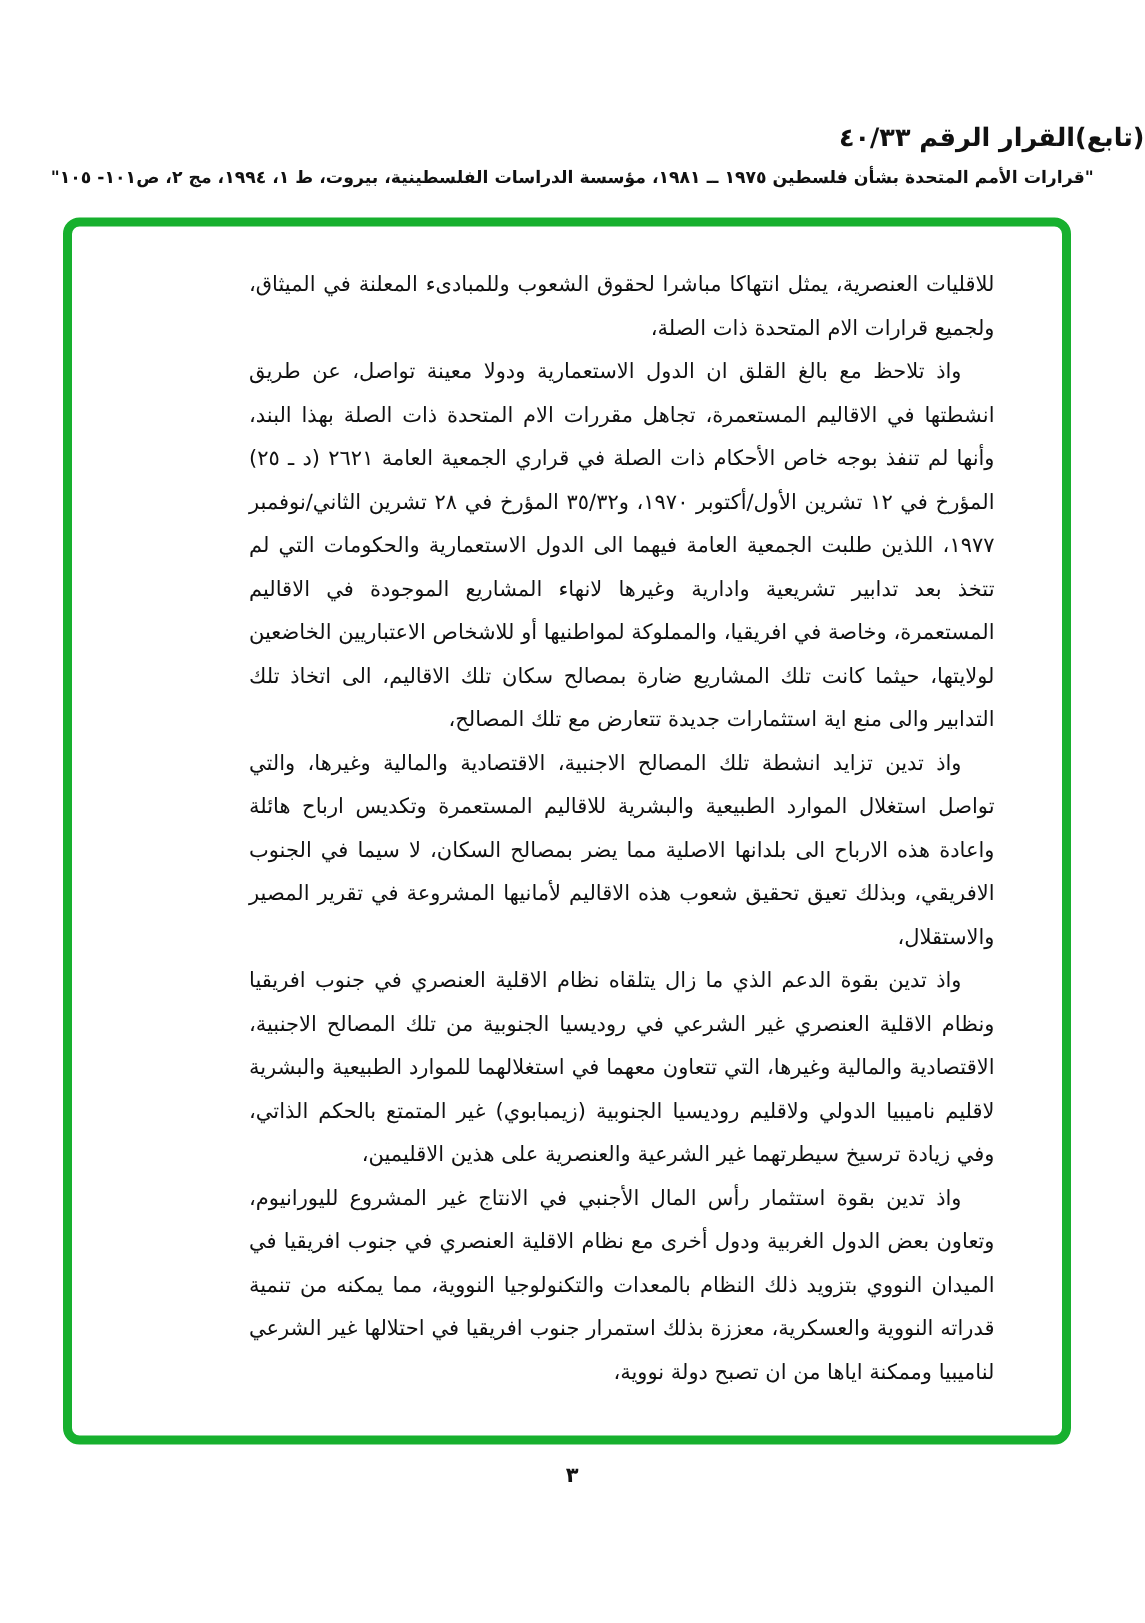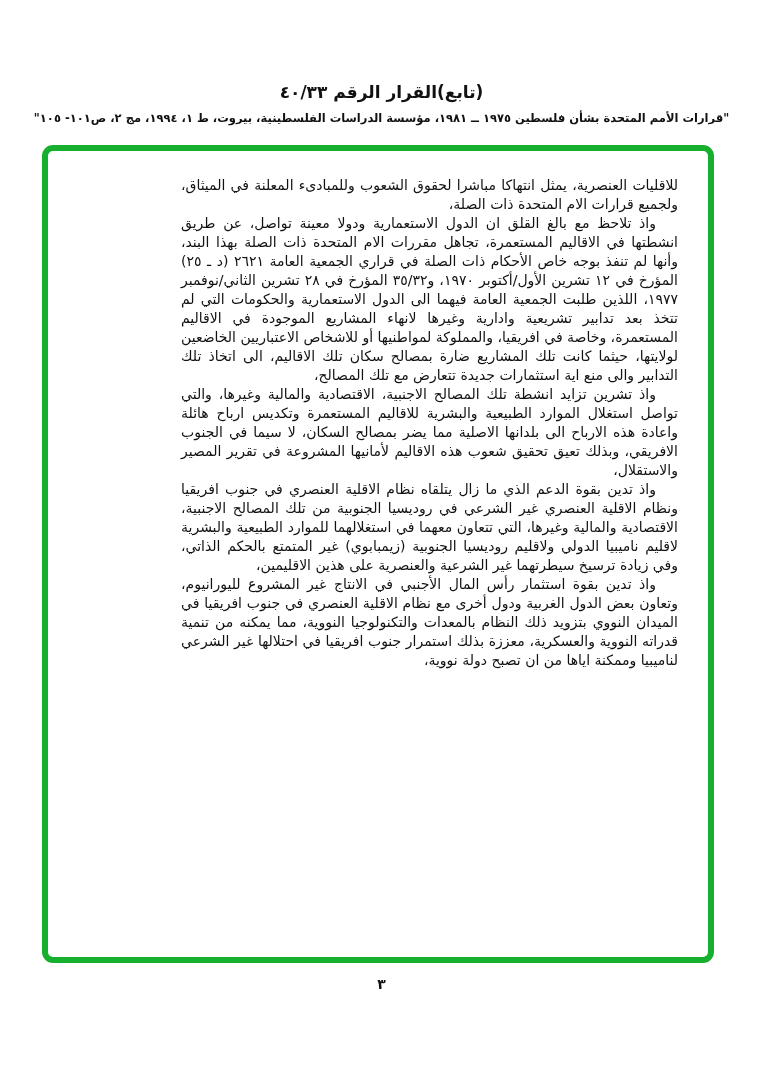--- a/index.html
+++ b/index.html
@@ -13,21 +13,21 @@
     position: relative;
     font-family: "DejaVu Sans", sans-serif;
     color: #111111;
     overflow: hidden;
   }
   .page-title {
     position: absolute;
     top: 82px;
     left: 0;
     width: 100%;
-    text-align: center;
+    text-align: right;
     direction: rtl;
     font-weight: bold;
     font-size: 17px;
     letter-spacing: 0;
   }
   .source-citation {
     position: absolute;
     top: 111px;
     left: 0;
     width: 100%;
@@ -43,27 +43,27 @@
     width: 672px;
     height: 818px;
     box-sizing: border-box;
     border: 6px solid #17b02e;
     border-radius: 11px;
     background: #ffffff;
   }
   .doc-text {
     position: absolute;
     top: 176px;
-    right: 85px;
+    right: 100px;
     width: 497px;
     direction: rtl;
     unicode-bidi: embed;
     text-align: justify;
     font-size: 14px;
-    line-height: 19px;
+    line-height: 29px;
   }
   .doc-text p {
     margin: 0;
     padding: 0;
   }
   .doc-text p.indent {
     text-indent: 22px;
   }
   .lead {
     font-weight: normal;
@@ -88,21 +88,21 @@
 <div class="content-frame"></div>
 
 <div class="doc-text">
   <p>
     <span class="lead"></span><span>للاقليات العنصرية، يمثل انتهاكا مباشرا لحقوق الشعوب وللمبادىء المعلنة في الميثاق، ولجميع قرارات الام المتحدة ذات الصلة،</span>
   </p>
   <p class="indent">
     <span class="lead">واذ تلاحظ مع بالغ القلق</span><span> ان الدول الاستعمارية ودولا معينة تواصل، عن طريق انشطتها في الاقاليم المستعمرة، تجاهل مقررات الام المتحدة ذات الصلة بهذا البند، وأنها لم تنفذ بوجه خاص الأحكام ذات الصلة في قراري الجمعية العامة ٢٦٢١ (د ـ ٢٥) المؤرخ في ١٢ تشرين الأول/أكتوبر ١٩٧٠، و٣٥/٣٢ المؤرخ في ٢٨ تشرين الثاني/نوفمبر ١٩٧٧، اللذين طلبت الجمعية العامة فيهما الى الدول الاستعمارية والحكومات التي لم تتخذ بعد تدابير تشريعية وادارية وغيرها لانهاء المشاريع الموجودة في الاقاليم المستعمرة، وخاصة في افريقيا، والمملوكة لمواطنيها أو للاشخاص الاعتباريين الخاضعين لولايتها، حيثما كانت تلك المشاريع ضارة بمصالح سكان تلك الاقاليم، الى اتخاذ تلك التدابير والى منع اية استثمارات جديدة تتعارض مع تلك المصالح،</span>
   </p>
   <p class="indent">
-    <span class="lead">واذ تشرين</span><span> تزايد انشطة تلك المصالح الاجنبية، الاقتصادية والمالية وغيرها، والتي تواصل استغلال الموارد الطبيعية والبشرية للاقاليم المستعمرة وتكديس ارباح هائلة واعادة هذه الارباح الى بلدانها الاصلية مما يضر بمصالح السكان، لا سيما في الجنوب الافريقي، وبذلك تعيق تحقيق شعوب هذه الاقاليم لأمانيها المشروعة في تقرير المصير والاستقلال،</span>
+    <span class="lead">واذ تدين</span><span> تزايد انشطة تلك المصالح الاجنبية، الاقتصادية والمالية وغيرها، والتي تواصل استغلال الموارد الطبيعية والبشرية للاقاليم المستعمرة وتكديس ارباح هائلة واعادة هذه الارباح الى بلدانها الاصلية مما يضر بمصالح السكان، لا سيما في الجنوب الافريقي، وبذلك تعيق تحقيق شعوب هذه الاقاليم لأمانيها المشروعة في تقرير المصير والاستقلال،</span>
   </p>
   <p class="indent">
     <span class="lead">واذ تدين بقوة</span><span> الدعم الذي ما زال يتلقاه نظام الاقلية العنصري في جنوب افريقيا ونظام الاقلية العنصري غير الشرعي في روديسيا الجنوبية من تلك المصالح الاجنبية، الاقتصادية والمالية وغيرها، التي تتعاون معهما في استغلالهما للموارد الطبيعية والبشرية لاقليم ناميبيا الدولي ولاقليم روديسيا الجنوبية (زيمبابوي) غير المتمتع بالحكم الذاتي، وفي زيادة ترسيخ سيطرتهما غير الشرعية والعنصرية على هذين الاقليمين،</span>
   </p>
   <p class="indent">
     <span class="lead">واذ تدين بقوة</span><span> استثمار رأس المال الأجنبي في الانتاج غير المشروع لليورانيوم، وتعاون بعض الدول الغربية ودول أخرى مع نظام الاقلية العنصري في جنوب افريقيا في الميدان النووي بتزويد ذلك النظام بالمعدات والتكنولوجيا النووية، مما يمكنه من تنمية قدراته النووية والعسكرية، معززة بذلك استمرار جنوب افريقيا في احتلالها غير الشرعي لناميبيا وممكنة اياها من ان تصبح دولة نووية،</span>
   </p>
 </div>
 
 <div class="page-number">٣</div>

